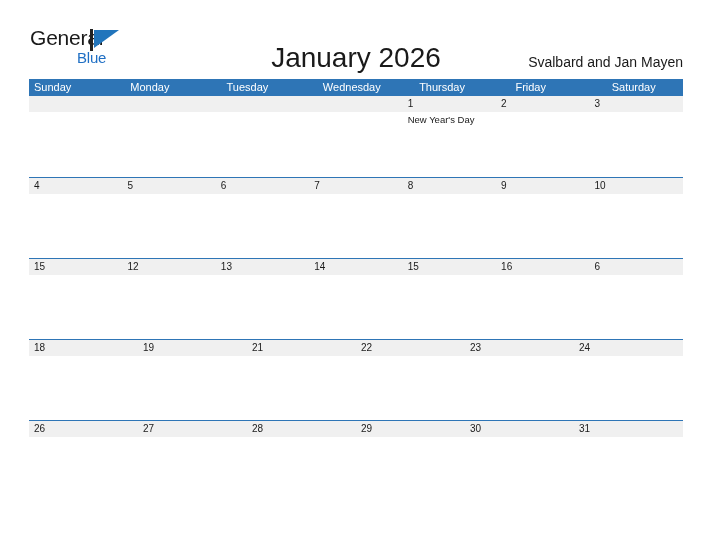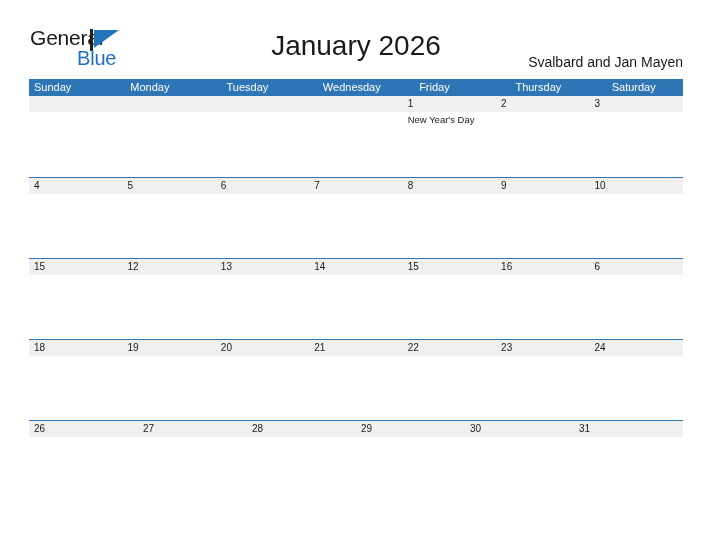--- a/index.html
+++ b/index.html
@@ -35,21 +35,21 @@
     top: 0;
     font-size: 21px;
     color: #1a1a1a;
     letter-spacing: -0.2px;
     line-height: 22px;
   }
   .brand-blue {
     position: absolute;
     left: 47px;
     top: 20px;
-    font-size: 20px;
+    font-size: 15px;
     color: #1f6fc4;
     letter-spacing: -0.2px;
     line-height: 22px;
   }
   .brand-flag {
     position: absolute;
     left: 60px;
     top: 2px;
     width: 30px;
     height: 22px;
@@ -57,21 +57,21 @@
 
   .calendar-title {
     position: absolute;
     left: 0;
     right: 0;
     top: 30px;
     text-align: center;
     font-size: 28px;
     color: #1a1a1a;
     font-weight: normal;
-    margin: 0;
+    margin: 12px;
     letter-spacing: 0px;
   }
 
   .region-label {
     position: absolute;
     right: 29px;
     top: 54px;
     font-size: 14px;
     color: #1a1a1a;
     white-space: nowrap;
@@ -174,22 +174,22 @@
   <div class="region-label">Svalbard and Jan Mayen</div>
 </div>
 
 <div class="calendar">
 
   <div class="weekday-header">
     <div class="weekday-cell">Sunday</div>
     <div class="weekday-cell">Monday</div>
     <div class="weekday-cell">Tuesday</div>
     <div class="weekday-cell">Wednesday</div>
+    <div class="weekday-cell">Thursday</div>
     <div class="weekday-cell">Friday</div>
-    <div class="weekday-cell">Thursday</div>
     <div class="weekday-cell">Saturday</div>
   </div>
 
   <div id="weeks-container">
       <div class="week-row">
         <div class="week-band">
           <div class="day-cell">
             <div class="day-shade"></div>
             <div class="day-number"></div>
           </div>
@@ -291,24 +291,20 @@
           <div class="day-cell">
             <div class="day-shade"></div>
             <div class="day-number">18</div>
           </div>
           <div class="day-cell">
             <div class="day-shade"></div>
             <div class="day-number">19</div>
           </div>
           <div class="day-cell">
             <div class="day-shade"></div>
-            <div class="day-number">20</div>
-          </div>
-          <div class="day-cell">
-            <div class="day-shade"></div>
             <div class="day-number">21</div>
           </div>
           <div class="day-cell">
             <div class="day-shade"></div>
             <div class="day-number">22</div>
           </div>
           <div class="day-cell">
             <div class="day-shade"></div>
             <div class="day-number">23</div>
           </div>

